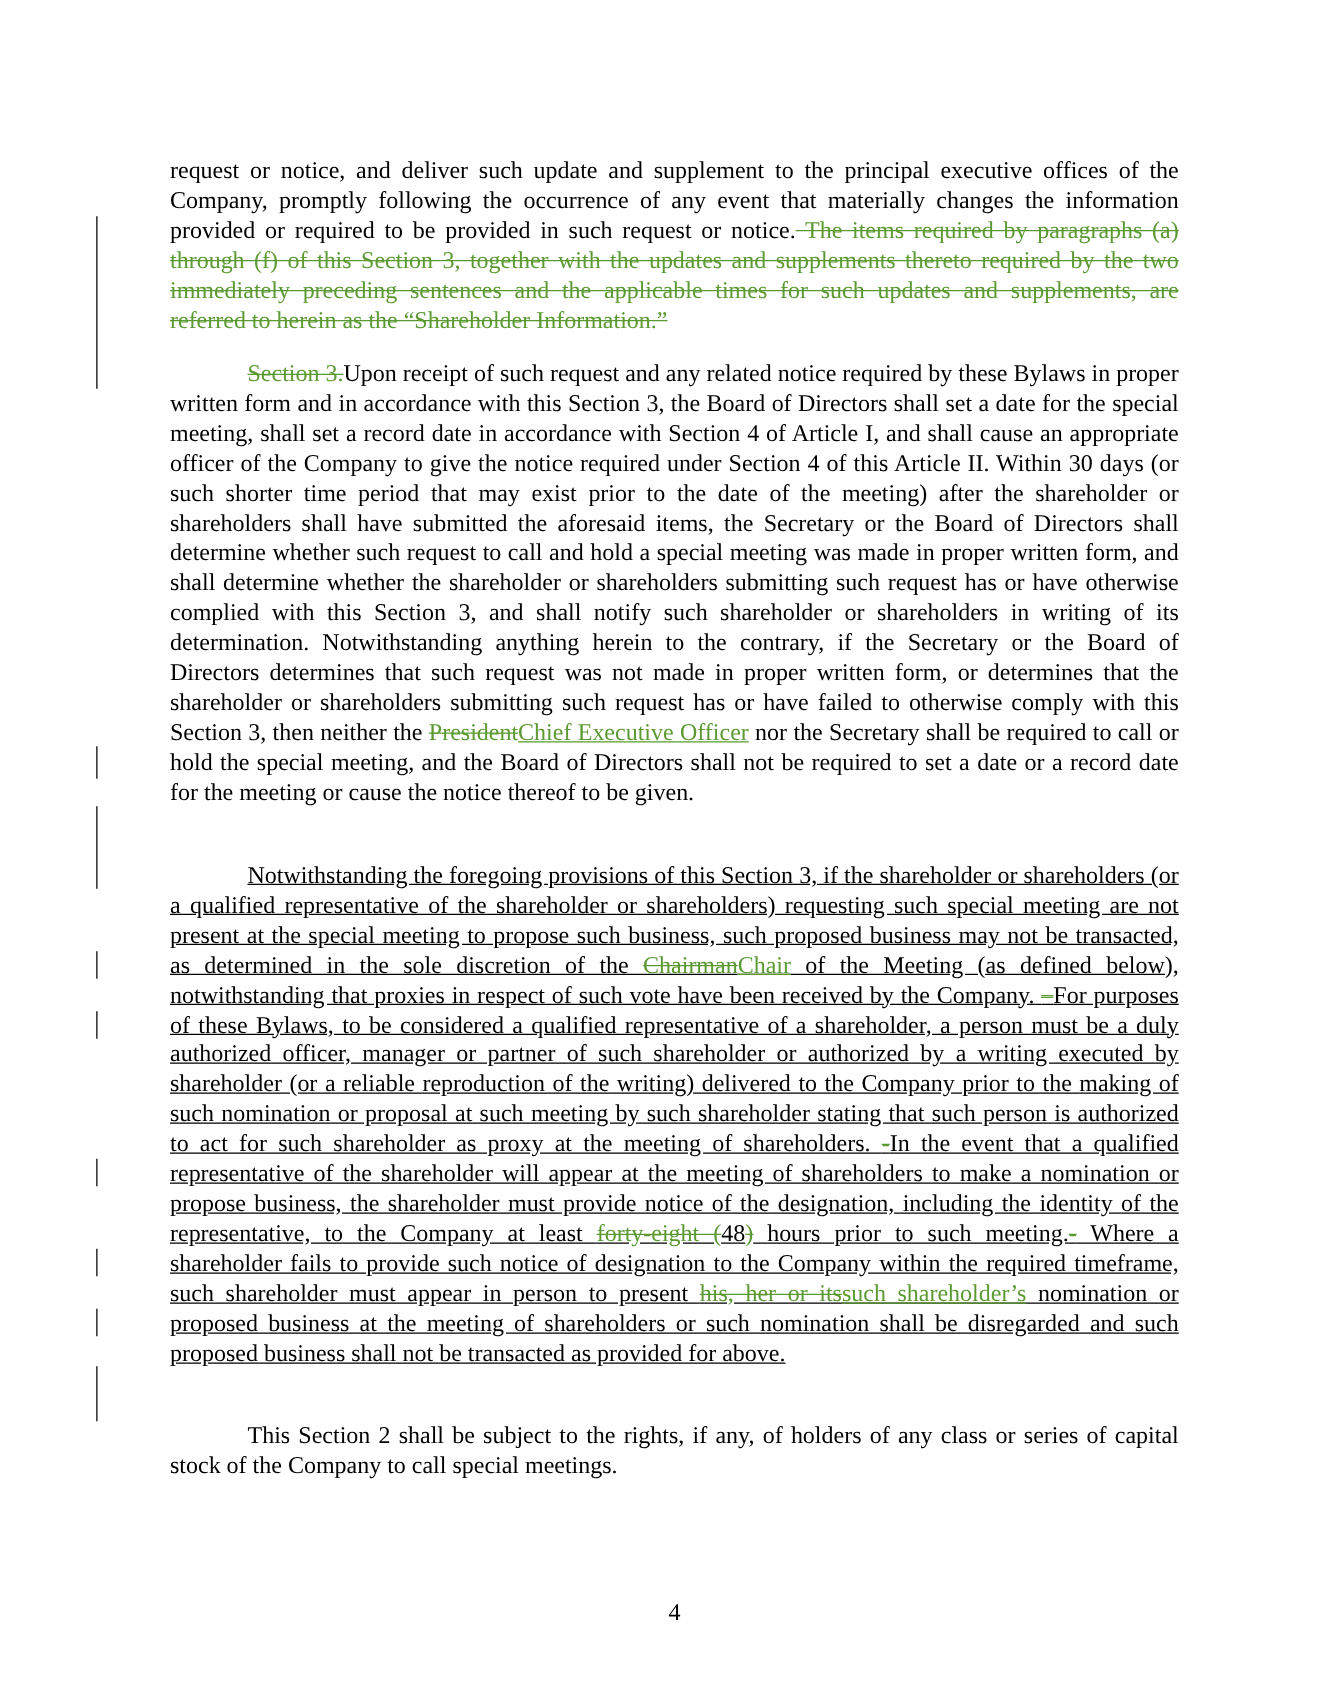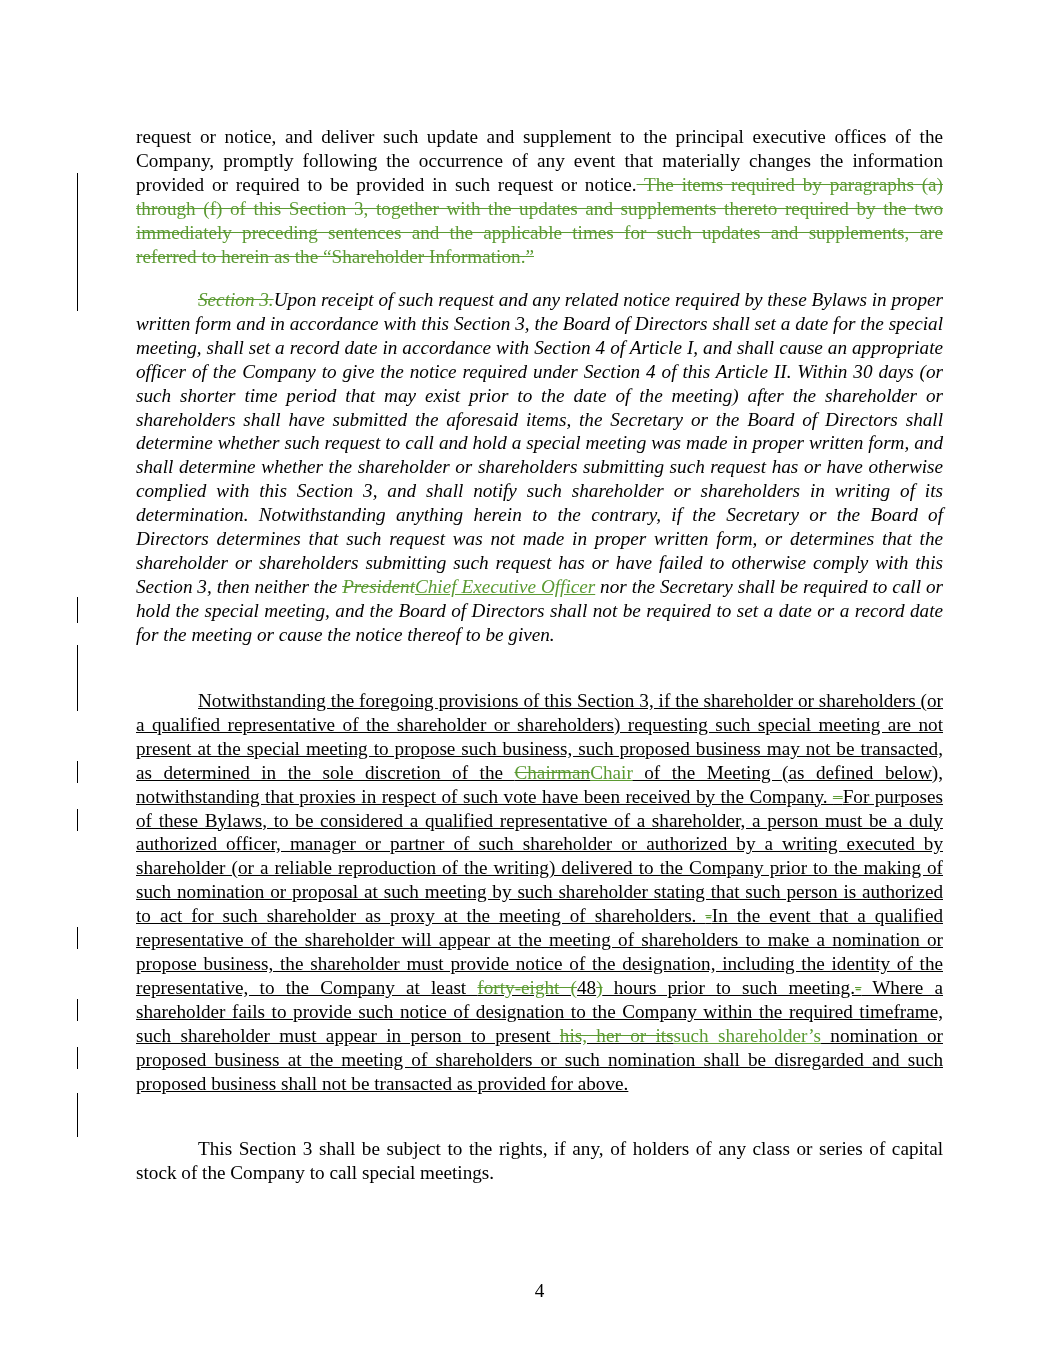--- a/index.html
+++ b/index.html
@@ -1,20 +1,20 @@
 <!DOCTYPE html>
 <html><head>
 <meta charset="utf-8">
 <style>
   html, body { margin: 0; padding: 0; background: #ffffff; }
   body { width: 1055px; height: 1365px; position: relative; overflow: hidden; }
   .page { position: absolute; left: 12px; top: 0; width: 1055px; height: 1339px; background: #fff; }
   .text { position: absolute; left: 124px; width: 807px; font-family: "Liberation Serif", serif; font-size: 19.2px; line-height: 23.9px; color: #000; text-align: justify; }
   .p1 { top: 125px; }
-  .p2 { top: 288px; font-style: italic; }
+  .p2 { top: 288px; }
   .p3 { top: 689px; text-decoration: underline; }
   .p4 { top: 1137px; }
   .indent { text-indent: 62px; }
   .del { color: #5b9a32; text-decoration: line-through; }
   .ins { color: #5b9a32; text-decoration: underline; }
   .bar { position: absolute; left: 65px; width: 1px; background: #000; }
   .pagenum { position: absolute; top: 1280px; left: 0; width: 1055px; text-align: center; font-family: "Liberation Serif", serif; font-size: 19.2px; color: #000; }
 </style>
 </head>
 <body>
@@ -30,16 +30,16 @@
   <div class="bar" style="top:999px;height:22px;"></div>
   <div class="bar" style="top:1047px;height:22px;"></div>
   <div class="bar" style="top:1093px;height:44px;"></div>
 
   <div class="text p1"><span>request or notice, and deliver such update and supplement to the principal executive offices of the Company, promptly following the occurrence of any event that materially changes the information provided or required to be provided in such request or notice.</span><span class="del"> The items required by paragraphs (a) through (f) of this Section 3, together with the updates and supplements thereto required by the two immediately preceding sentences and the applicable times for such updates and supplements, are referred to herein as the “Shareholder Information.”</span></div>
 
   <div class="text p2 indent"><span class="del">Section 3.</span><span>Upon receipt of such request and any related notice required by these Bylaws in proper written form and in accordance with this Section 3, the Board of Directors shall set a date for the special meeting, shall set a record date in accordance with Section 4 of Article I, and shall cause an appropriate officer of the Company to give the notice required under Section 4 of this Article II. Within 30 days (or such shorter time period that may exist prior to the date of the meeting) after the shareholder or shareholders shall have submitted the aforesaid items, the Secretary or the Board of Directors shall determine whether such request to call and hold a special meeting was made in proper written form, and shall determine whether the shareholder or shareholders submitting such request has or have otherwise complied with this Section 3, and shall notify such shareholder or shareholders in writing of its determination. Notwithstanding anything herein to the contrary, if the Secretary or the Board of Directors determines that such request was not made in proper written form, or determines that the shareholder or shareholders submitting such request has or have failed to otherwise comply with this Section 3, then neither the </span><span class="del">President</span><span class="ins">Chief Executive Officer</span><span> nor the Secretary shall be required to call or hold the special meeting, and the Board of Directors shall not be required to set a date or a record date for the meeting or cause the notice thereof to be given.</span></div>
 
   <div class="text p3 indent"><span>Notwithstanding the foregoing provisions of this Section 3, if the shareholder or shareholders (or a qualified representative of the shareholder or shareholders) requesting such special meeting are not present at the special meeting to propose such business, such proposed business may not be transacted, as determined in the sole discretion of the </span><span class="del">Chairman</span><span class="ins">Chair</span><span> of the Meeting (as defined below), notwithstanding that proxies in respect of such vote have been received by the Company. </span><span class="del">–</span><span>For purposes of these Bylaws, to be considered a qualified representative of a shareholder, a person must be a duly authorized officer, manager or partner of such shareholder or authorized by a writing executed by shareholder (or a reliable reproduction of the writing) delivered to the Company prior to the making of such nomination or proposal at such meeting by such shareholder stating that such person is authorized to act for such shareholder as proxy at the meeting of shareholders. </span><span class="del">-</span><span>In the event that a qualified representative of the shareholder will appear at the meeting of shareholders to make a nomination or propose business, the shareholder must provide notice of the designation, including the identity of the representative, to the Company at least </span><span class="del">forty-eight (</span><span>48</span><span class="del">)</span><span> hours prior to such meeting.</span><span class="del">-</span><span> Where a shareholder fails to provide such notice of designation to the Company within the required timeframe, such shareholder must appear in person to present </span><span class="del">his, her or its</span><span class="ins">such shareholder’s</span><span> nomination or proposed business at the meeting of shareholders or such nomination shall be disregarded and such proposed business shall not be transacted as provided for above.</span></div>
 
-  <div class="text p4 indent"><span>This Section 3 shall be subject to the rights, if any, of holders of any class or series of capital stock of the Company to call special meetings.</span></div>
+  <div class="text p4 indent"><span>This Section 2 shall be subject to the rights, if any, of holders of any class or series of capital stock of the Company to call special meetings.</span></div>
 
   <div class="pagenum">4</div>
 </div>
 
 </body></html>

